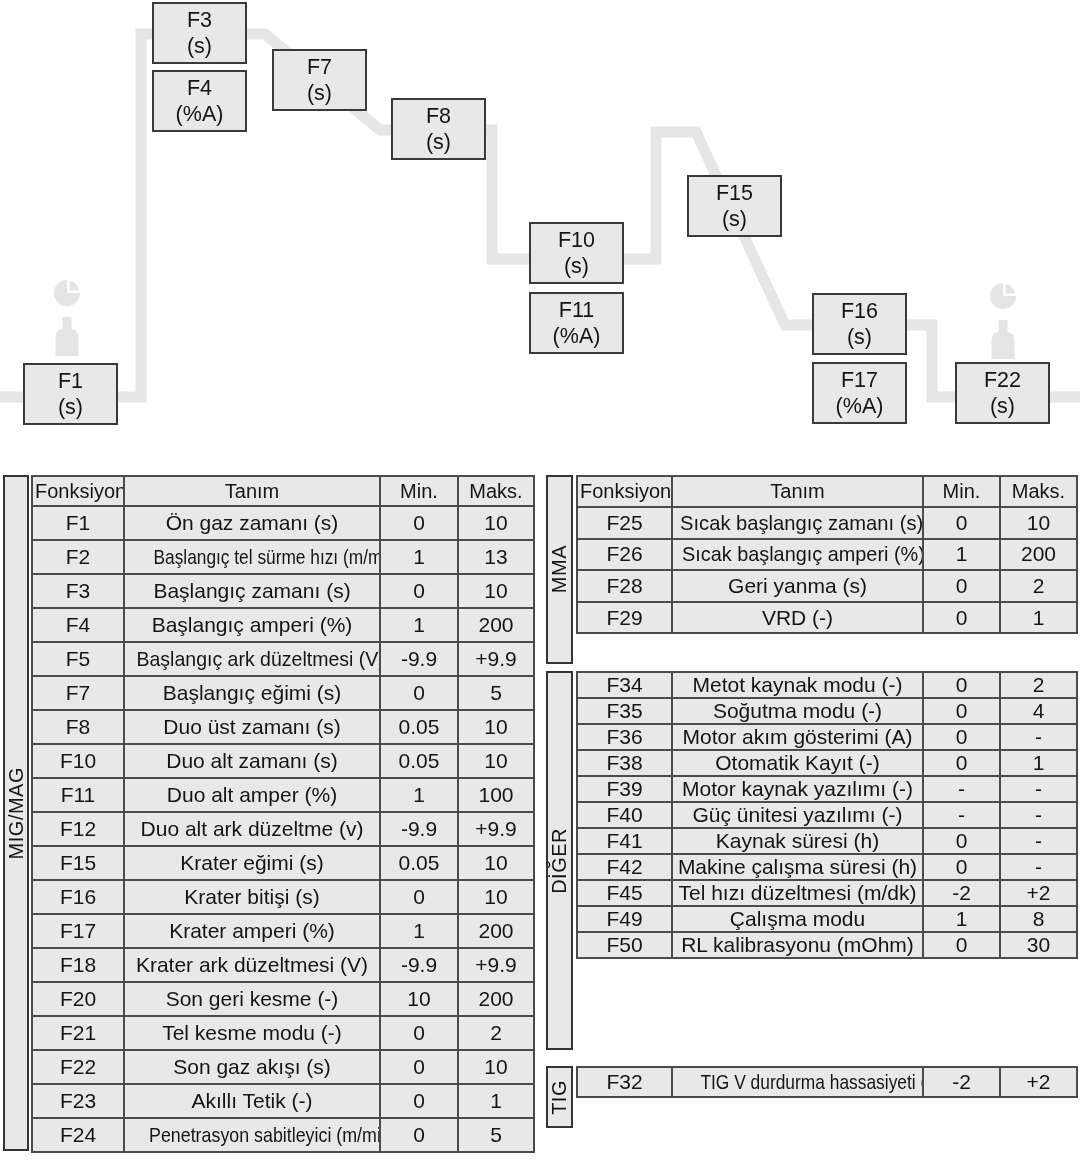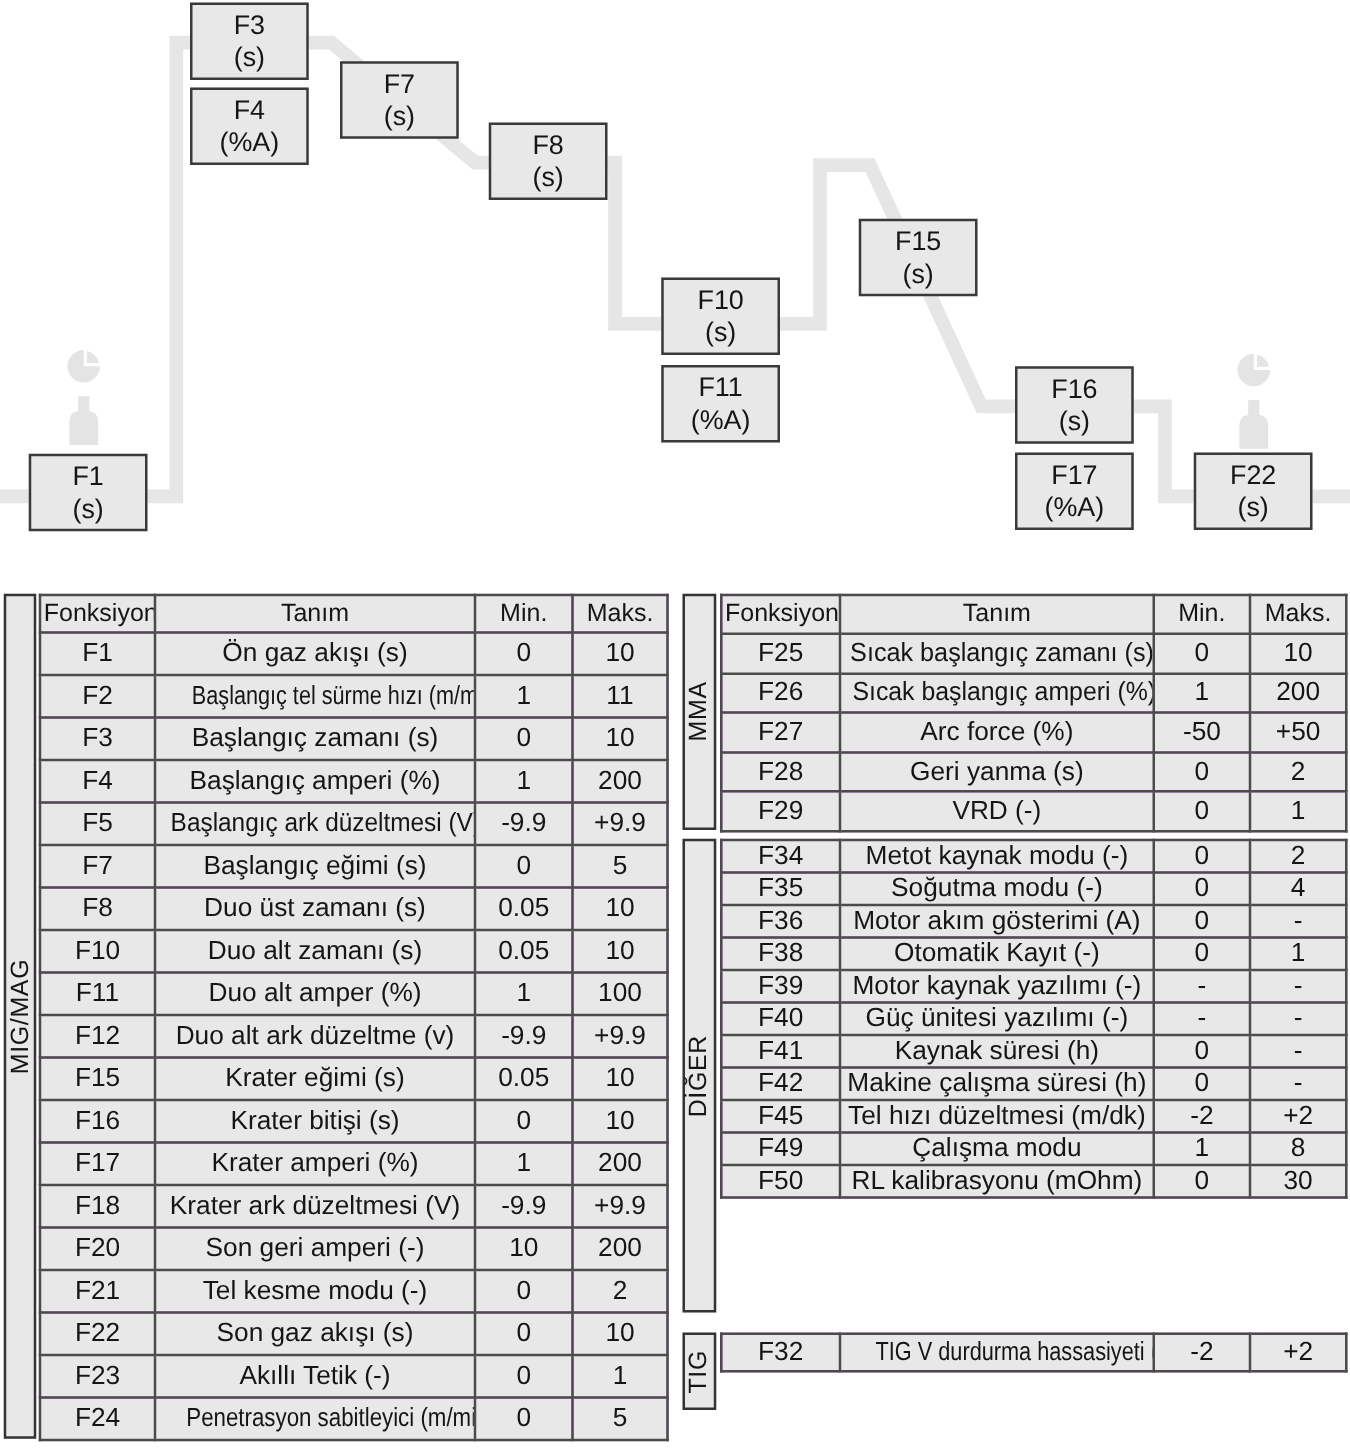--- a/index.html
+++ b/index.html
@@ -114,30 +114,30 @@
         <th>Fonksiyon</th>
         <th>Tanım</th>
         <th>Min.</th>
         <th>Maks.</th>
       </tr>
     </thead>
     <tbody>
 
         <tr>
           <td>F1</td>
-          <td><span class="fit">Ön gaz akışı (s)</span></td>
+          <td><span class="fit">Ön gaz zamanı (s)</span></td>
           <td>0</td>
           <td>10</td>
         </tr>
 
         <tr>
           <td>F2</td>
           <td><span class="fit" style="transform: scaleX(0.824);">Başlangıç tel sürme hızı (m/min)</span></td>
           <td>1</td>
-          <td>11</td>
+          <td>13</td>
         </tr>
 
         <tr>
           <td>F3</td>
           <td><span class="fit">Başlangıç zamanı (s)</span></td>
           <td>0</td>
           <td>10</td>
         </tr>
 
         <tr>
@@ -212,21 +212,21 @@
 
         <tr>
           <td>F18</td>
           <td><span class="fit">Krater ark düzeltmesi (V)</span></td>
           <td>-9.9</td>
           <td>+9.9</td>
         </tr>
 
         <tr>
           <td>F20</td>
-          <td><span class="fit">Son geri amperi (-)</span></td>
+          <td><span class="fit">Son geri kesme (-)</span></td>
           <td>10</td>
           <td>200</td>
         </tr>
 
         <tr>
           <td>F21</td>
           <td><span class="fit">Tel kesme modu (-)</span></td>
           <td>0</td>
           <td>2</td>
         </tr>
@@ -281,26 +281,20 @@
           <td>10</td>
         </tr>
 
         <tr>
           <td>F26</td>
           <td><span class="fit" style="transform: scaleX(0.946);">Sıcak başlangıç amperi (%)</span></td>
           <td>1</td>
           <td>200</td>
         </tr>
 
-        <tr>
-          <td>F27</td>
-          <td><span class="fit">Arc force (%)</span></td>
-          <td>-50</td>
-          <td>+50</td>
-        </tr>
 
         <tr>
           <td>F28</td>
           <td><span class="fit">Geri yanma (s)</span></td>
           <td>0</td>
           <td>2</td>
         </tr>
 
         <tr>
           <td>F29</td>

